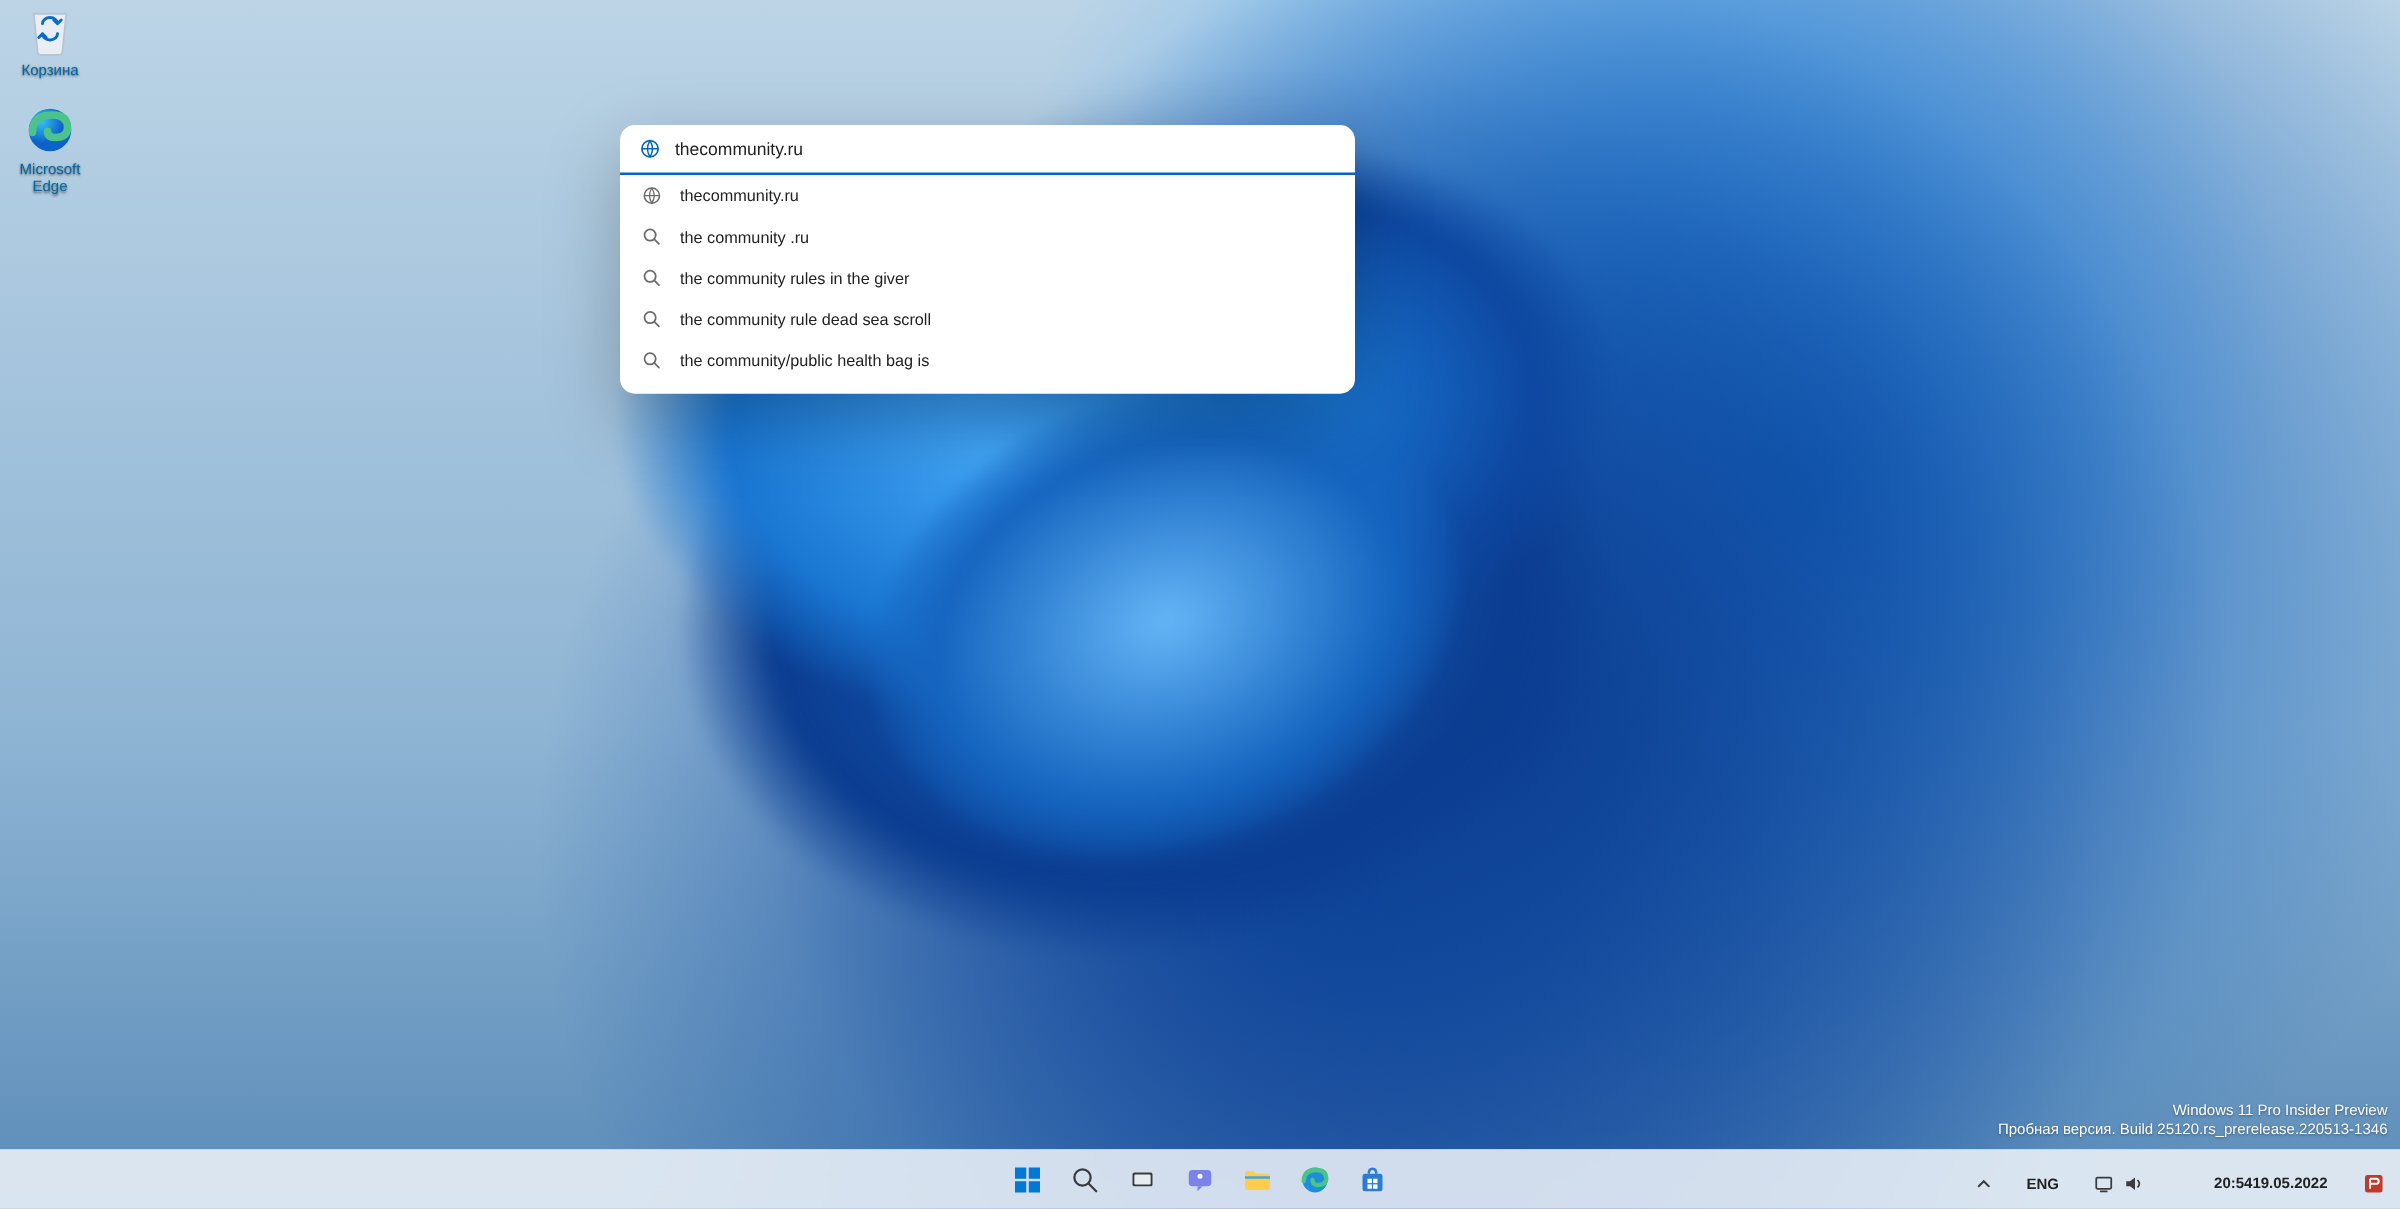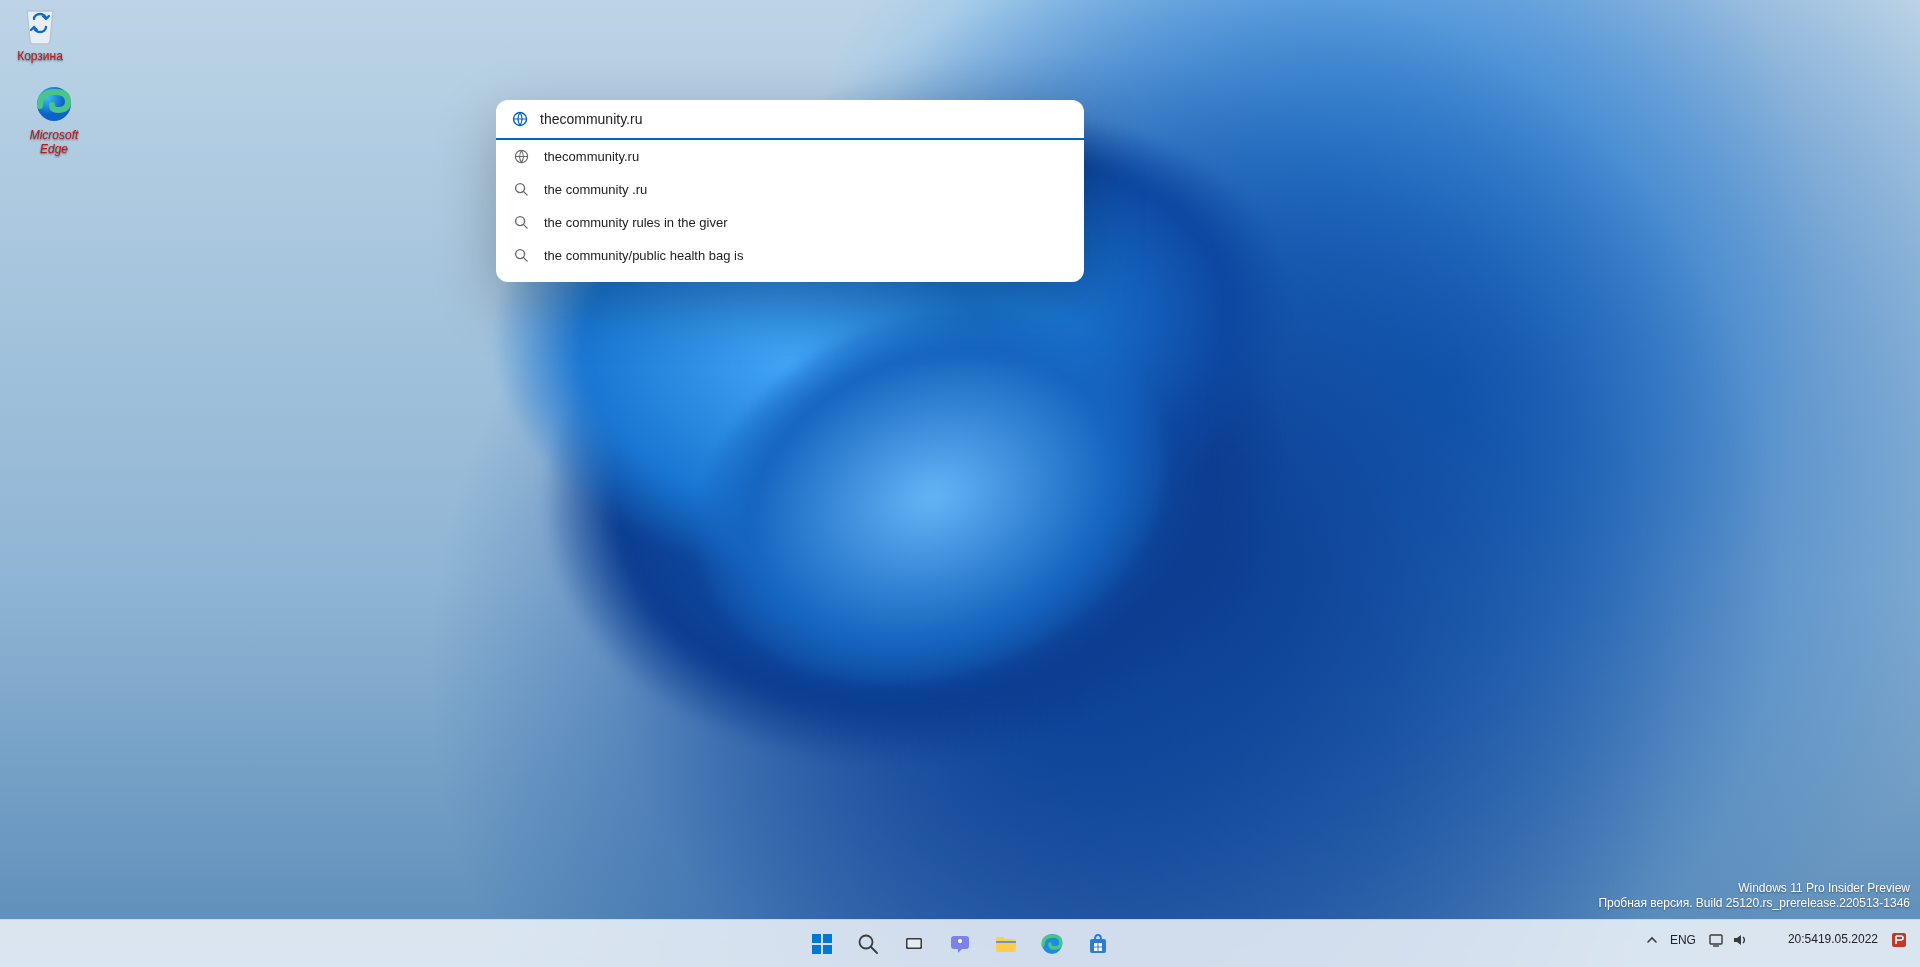--- a/index.html
+++ b/index.html
@@ -35,29 +35,29 @@
   }
   .bloom::after {
     left: 300px; top: 260px; width: 480px; height: 360px;
     background: radial-gradient(ellipse at 50% 50%, #64b5f6 0%, #1565c0 55%, transparent 75%);
     transform: rotate(-12deg);
   }
 
   
   .desktop-icon {
     position: absolute; width: 76px; text-align: center; cursor: pointer;
-    color: #b91c1c; font-size: 12px;
+    color: #0369a1; font-size: 12px;
   }
   .desktop-icon .ico {
     width: 44px; height: 44px; margin: 0 auto 2px; display: flex;
     align-items: center; justify-content: center;
   }
   .desktop-icon .label { text-shadow: 0 1px 2px rgba(0,0,0,.6); line-height: 1.2; }
   .di-recycle { left: 2px; top: 3px; }
-  .di-edge    { left: 16px; top: 82px; font-style: italic; }
+  .di-edge    { left: 2px; top: 82px; }
 
   
   .watermark {
     position: absolute; right: 10px; bottom: 55px; text-align: right;
     color: #fff; font-size: 12px; line-height: 1.3; text-shadow: 0 1px 2px rgba(0,0,0,.4); margin-top: 20px;
   }
 
   
   .search-flyout {
     position: absolute; left: 496px; top: 100px; width: 588px;
@@ -90,22 +90,22 @@
   .tb-center {
     position: absolute; left: 50%; transform: translateX(-50%);
     display: flex; gap: 6px; align-items: center;
   }
   .tb-btn {
     width: 40px; height: 40px; border-radius: 4px; display: flex;
     align-items: center; justify-content: center; cursor: pointer;
   }
 
   .tb-right {
-    position: absolute; right: 6px; display: flex; align-items: flex-start;
-    gap: 0; height: 100%; font-size: 12px; color: #222;
+    position: absolute; right: 6px; display: flex; align-items: flex-end;
+    gap: 16px; height: 100%; font-size: 12px; color: #222; font-weight: bold;
   }
   .tray-btn {
     height: 40px; padding: 0 6px; border-radius: 4px; display: flex;
     align-items: center; justify-content: center; cursor: pointer;
   }
   .clock { text-align: right; line-height: 1.15; padding: 0 6px; margin-left: 28px; }
 
   
   svg { display: block; }
 </style>
@@ -186,20 +186,29 @@
         </span>
         <span>the community rules in the giver</span>
       </div>
       <div class="sugg">
         <span class="sicon">
           <svg width="15" height="15" viewBox="0 0 16 16">
             <circle cx="6.5" cy="6.5" r="4.8" fill="none" stroke="#6b6b6b" stroke-width="1.5"></circle>
             <line x1="10" y1="10" x2="14" y2="14" stroke="#6b6b6b" stroke-width="1.5" stroke-linecap="round"></line>
           </svg>
         </span>
+        <span>the community rule dead sea scroll</span>
+      </div>
+      <div class="sugg">
+        <span class="sicon">
+          <svg width="15" height="15" viewBox="0 0 16 16">
+            <circle cx="6.5" cy="6.5" r="4.8" fill="none" stroke="#6b6b6b" stroke-width="1.5"></circle>
+            <line x1="10" y1="10" x2="14" y2="14" stroke="#6b6b6b" stroke-width="1.5" stroke-linecap="round"></line>
+          </svg>
+        </span>
         <span>the community/public health bag is</span>
       </div>
     </div>
   <div class="pad-bottom"></div>
 </div>
 
 <div class="taskbar">
 
   <div class="tb-center">
     <div class="tb-btn">

